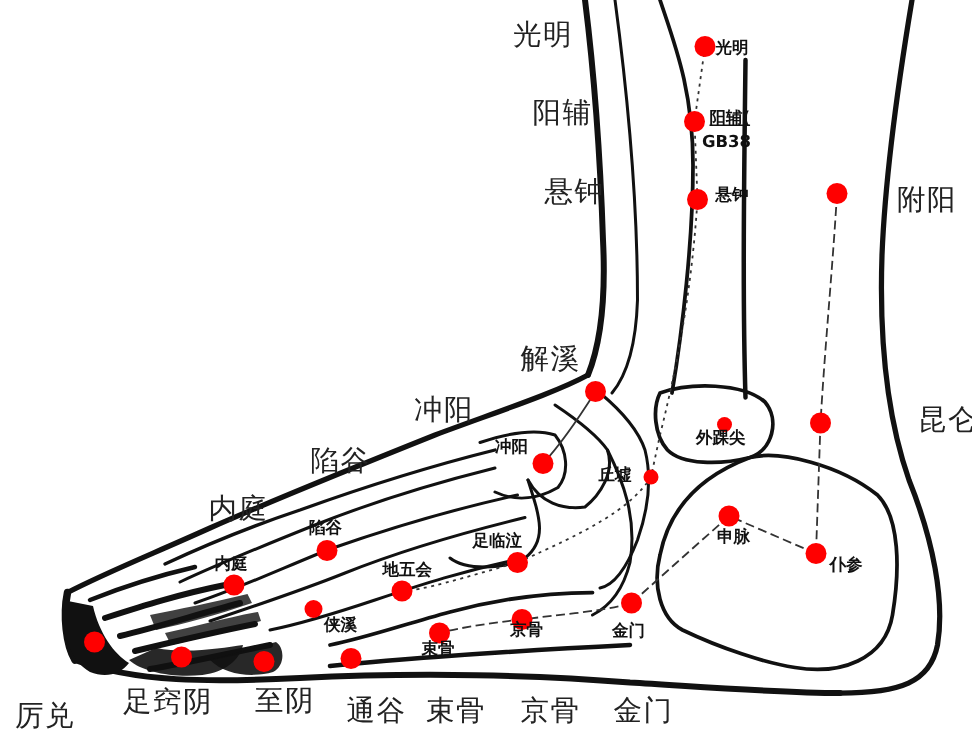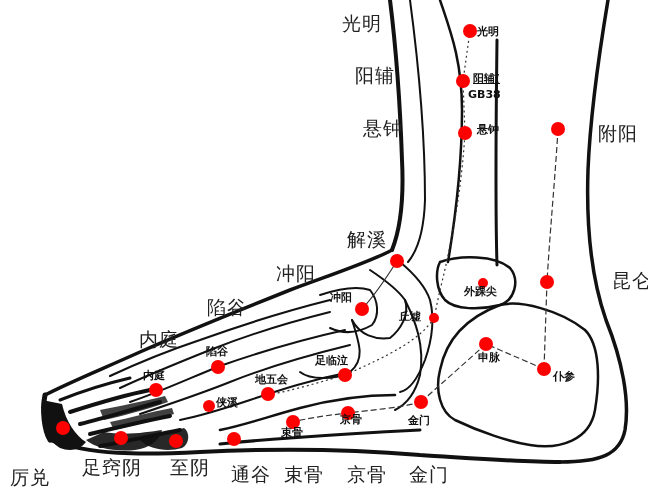--- a/index.html
+++ b/index.html
@@ -128,19 +128,19 @@
       <div class="inner-label" style="left: 477px; top: 124px;">悬钟</div>
       <div class="inner-label" style="left: 464px; top: 262px; margin-top: 24px;">外踝尖</div>
       <div class="inner-label" style="left: 330px; top: 292px;">冲阳</div>
       <div class="inner-label" style="left: 399px; top: 311px;">丘墟</div>
       <div class="inner-label" style="left: 206px; top: 346px;">陷谷</div>
       <div class="inner-label" style="left: 478px; top: 352px;">申脉</div>
       <div class="inner-label" style="left: 315px; top: 355px;">足临泣</div>
       <div class="inner-label" style="left: 143px; top: 370px;">内庭</div>
       <div class="inner-label" style="left: 553px; top: 371px;">仆参</div>
       <div class="inner-label" style="left: 255px; top: 374px;">地五会</div>
-      <div class="inner-label" style="left: 216px; top: 397px;">侠溪</div>
+      <div class="inner-label" style="left: 216px; top: 411px;">侠溪</div>
       <div class="inner-label" style="left: 408px; top: 415px;">金门</div>
       <div class="inner-label" style="left: 340px; top: 414px;">京骨</div>
       <div class="inner-label" style="left: 281px; top: 427px;">束骨</div>
     </div>
 
 </div>
 
 </body></html>

